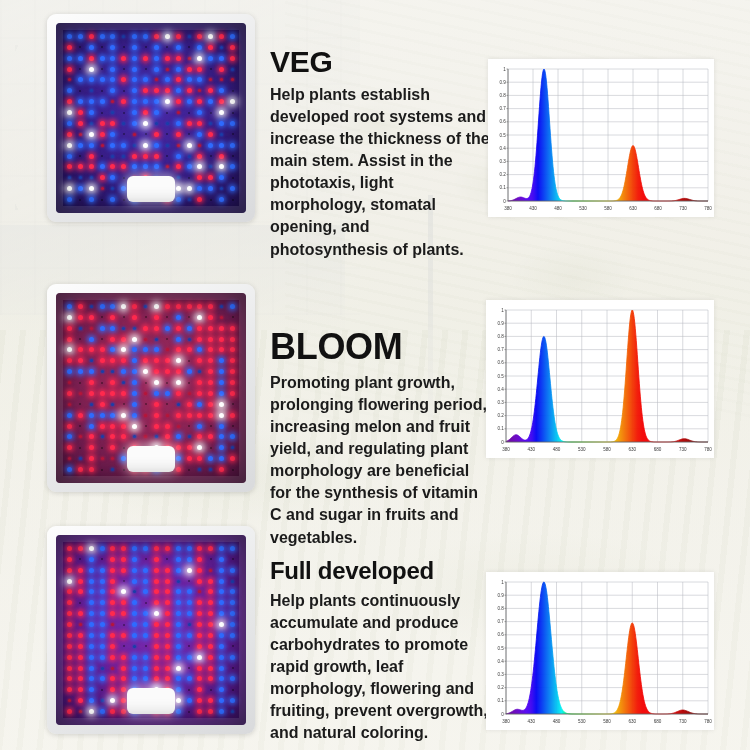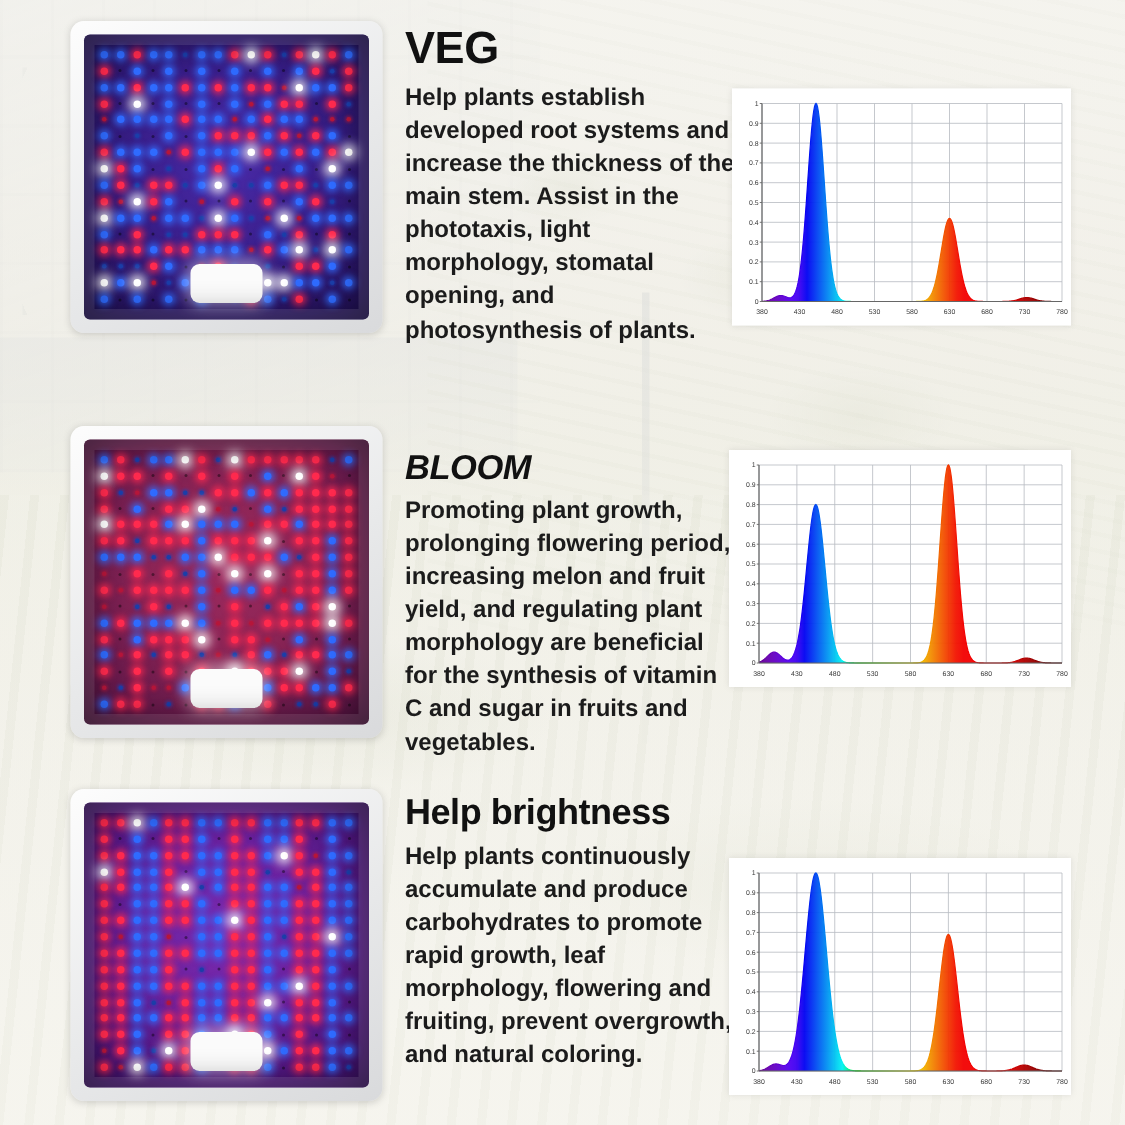--- a/index.html
+++ b/index.html
@@ -99,27 +99,27 @@
   .led.dr i{width:3px;height:3px;background:#b5163a;box-shadow:0 0 2px 1px rgba(190,25,60,.55);}
   .led.db i{width:3px;height:3px;background:#1b3ea8;box-shadow:0 0 2px 1px rgba(30,70,190,.55);}
   .led.off i{width:2px;height:2px;background:rgba(0,0,0,.42);box-shadow:none;}
   .badge{
     position:absolute;left:50%;transform:translateX(-50%);bottom:11px;
     width:48px;height:26px;border-radius:6px;background:#fbfbfb;
     box-shadow:0 0 10px 3px rgba(255,255,255,.45);
   }
 
   
-  .textblock{position:absolute;left:270px;width:222px;}
+  .textblock{position:absolute;left:270px;width:222px;margin-top:29px;}
   .heading{
     font-weight:bold;color:#111;letter-spacing:-.3px;line-height:1;
     margin:0 0 7px 0;
   }
   .sec1 .heading{font-size:30px;}
-  .sec2 .heading{font-size:23px;font-style:italic;}
+  .sec2 .heading{font-size:36px;}
   .sec3 .heading{font-size:24px;}
   .body-text{
     font-weight:bold;color:#1b1b1b;font-size:16px;line-height:1.38;margin:0;
   }
 
   
   .chartcard{
     position:absolute;background:#ffffff;
     box-shadow:0 0 4px rgba(120,120,120,.18);
   }
@@ -2703,21 +2703,21 @@
                 <i></i>
               </span>
             </div>
           <div class="badge"></div>
           <div class="bezel"></div>
         </div>
       </div>
     </div>
 
     <div class="textblock" style="top:8px;">
-      <h2 class="heading">Help brightness</h2>
+      <h2 class="heading">Full developed</h2>
       <p class="body-text">Help plants continuously accumulate and produce carbohydrates to promote rapid growth, leaf morphology, flowering and fruiting, prevent overgrowth, and natural coloring.</p>
     </div>
 
     <div class="chartcard" style="left:486px;top:50px;width:228px;height:158px;">
       <svg class="chart-svg" viewBox="0 0 228 158" preserveAspectRatio="none">
           <rect x="0" y="0" width="228" height="158" fill="#ffffff"></rect>
           <line x1="20.00" y1="10" x2="20.00" y2="142" stroke="#b9bcc2" stroke-width="0.55"></line>
           <line x1="45.25" y1="10" x2="45.25" y2="142" stroke="#b9bcc2" stroke-width="0.55"></line>
           <line x1="70.50" y1="10" x2="70.50" y2="142" stroke="#b9bcc2" stroke-width="0.55"></line>
           <line x1="95.75" y1="10" x2="95.75" y2="142" stroke="#b9bcc2" stroke-width="0.55"></line>

